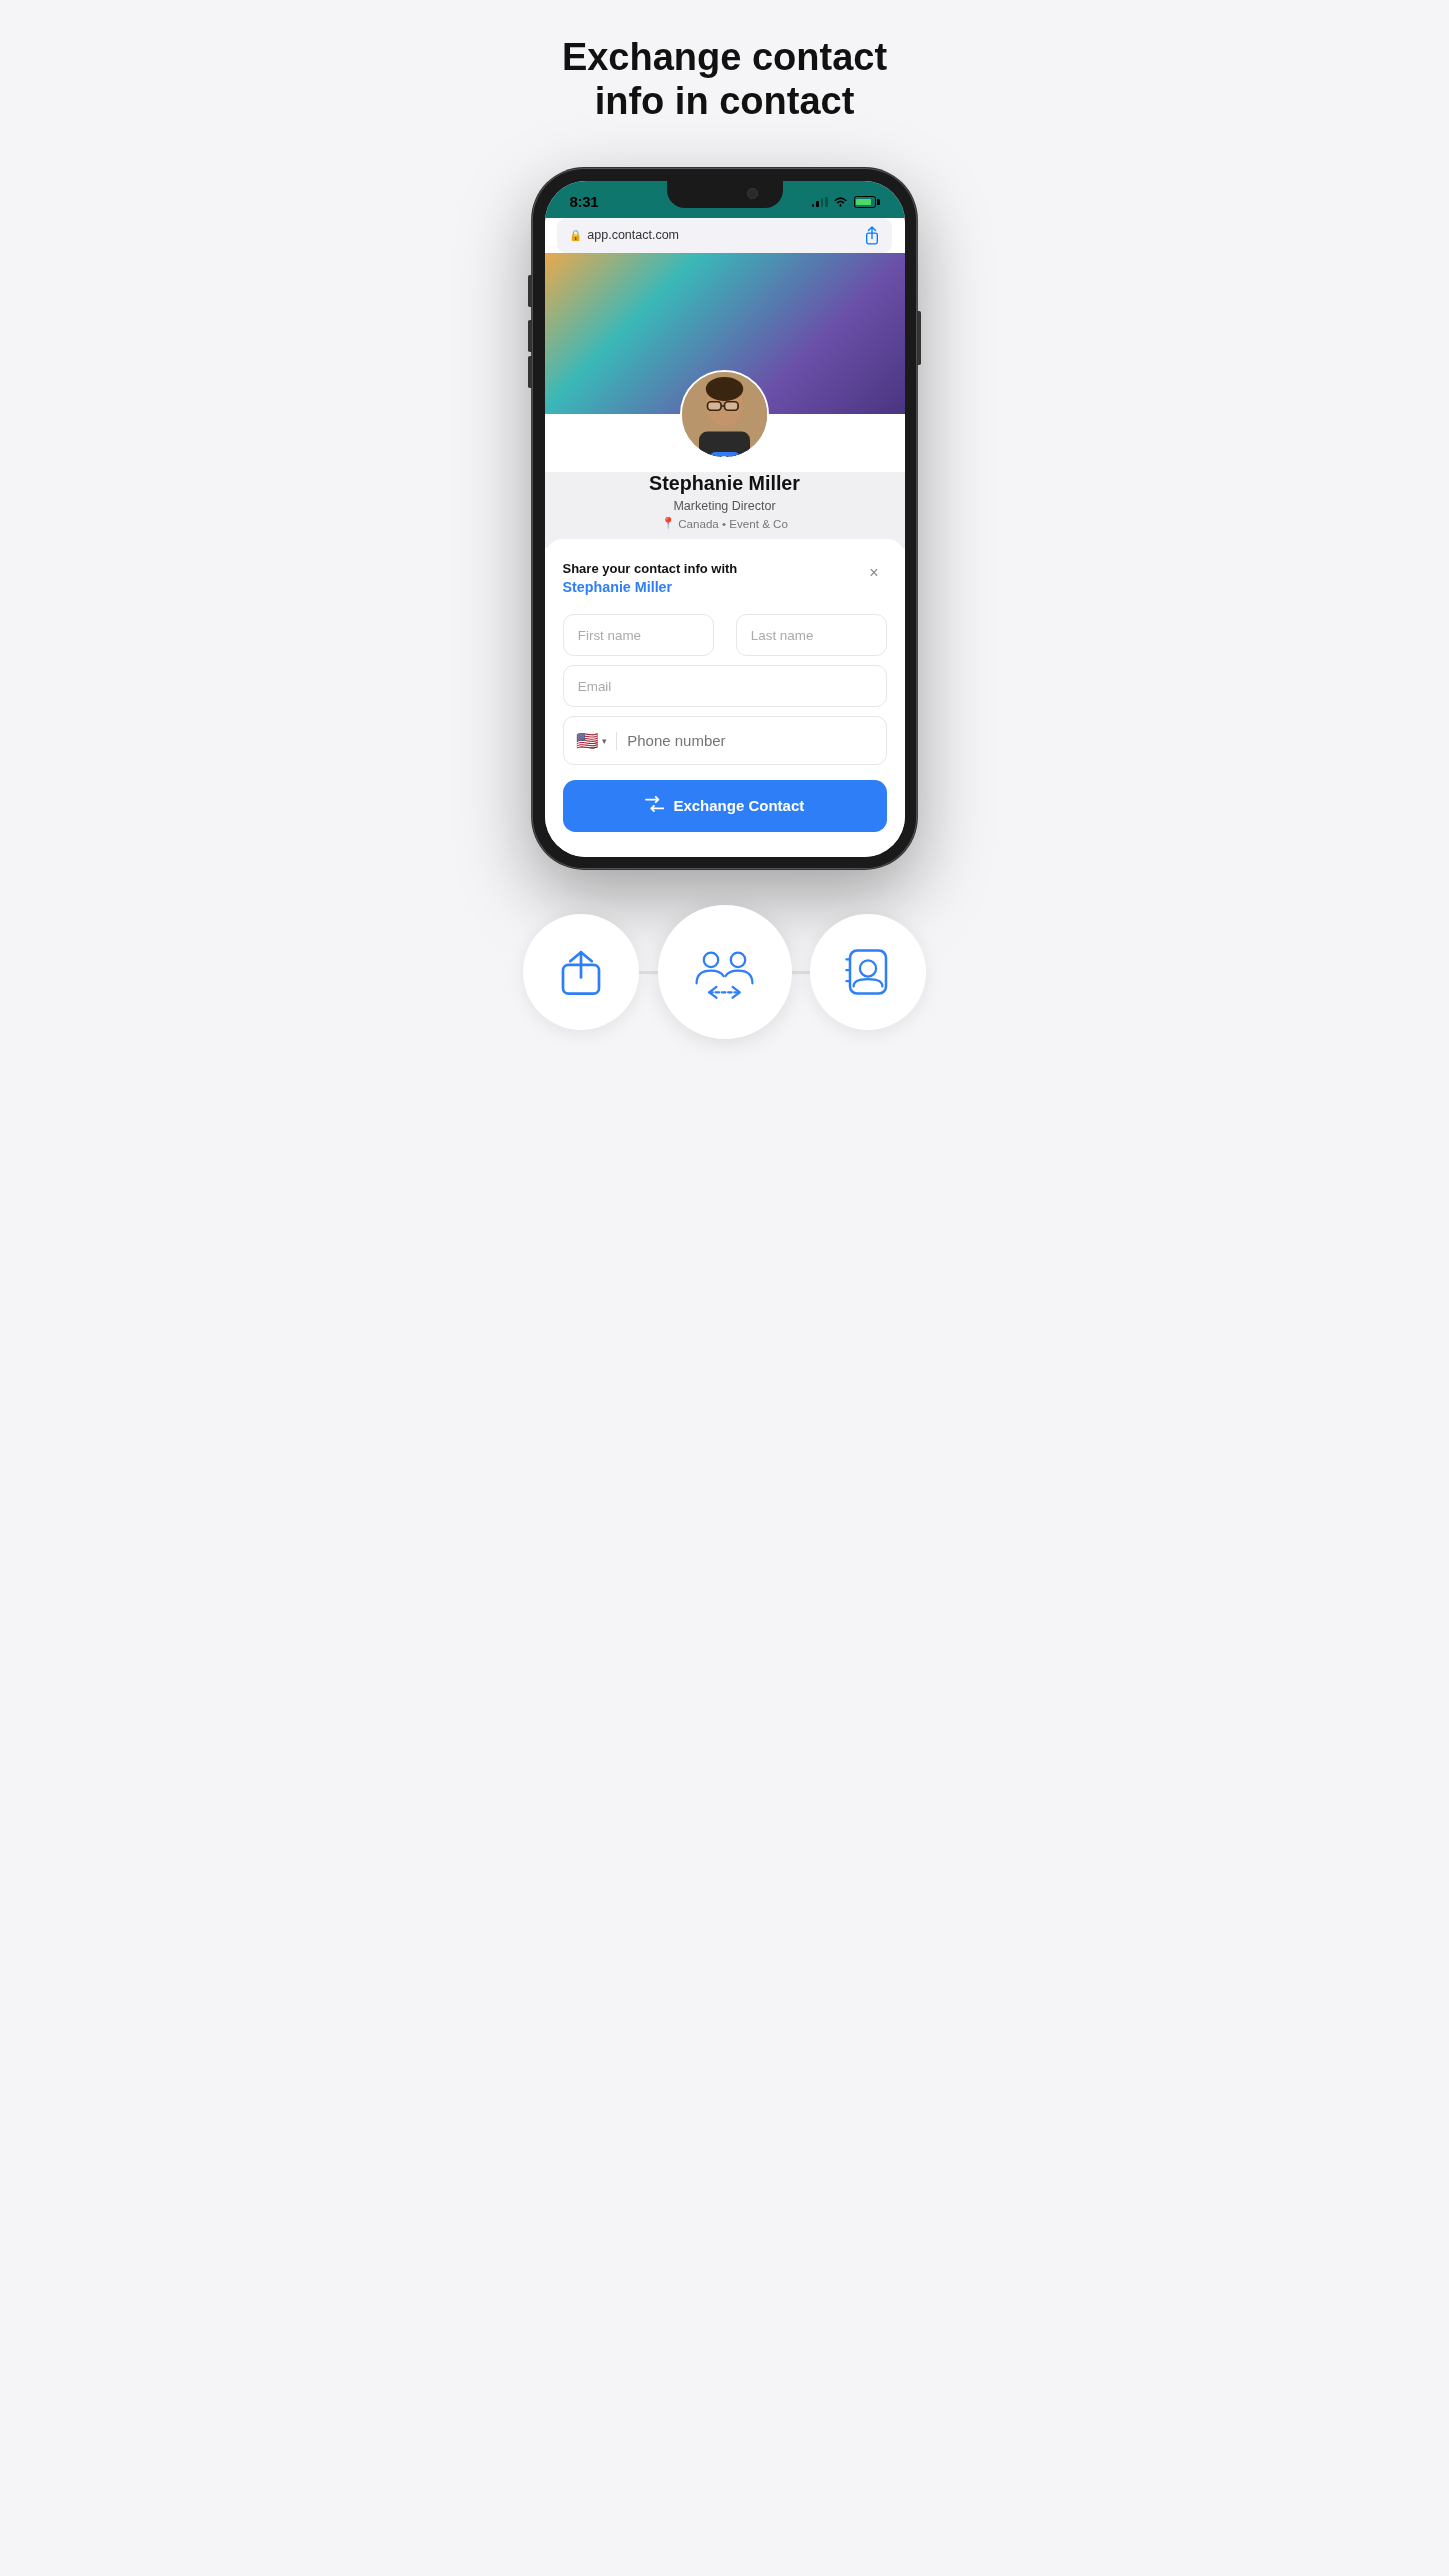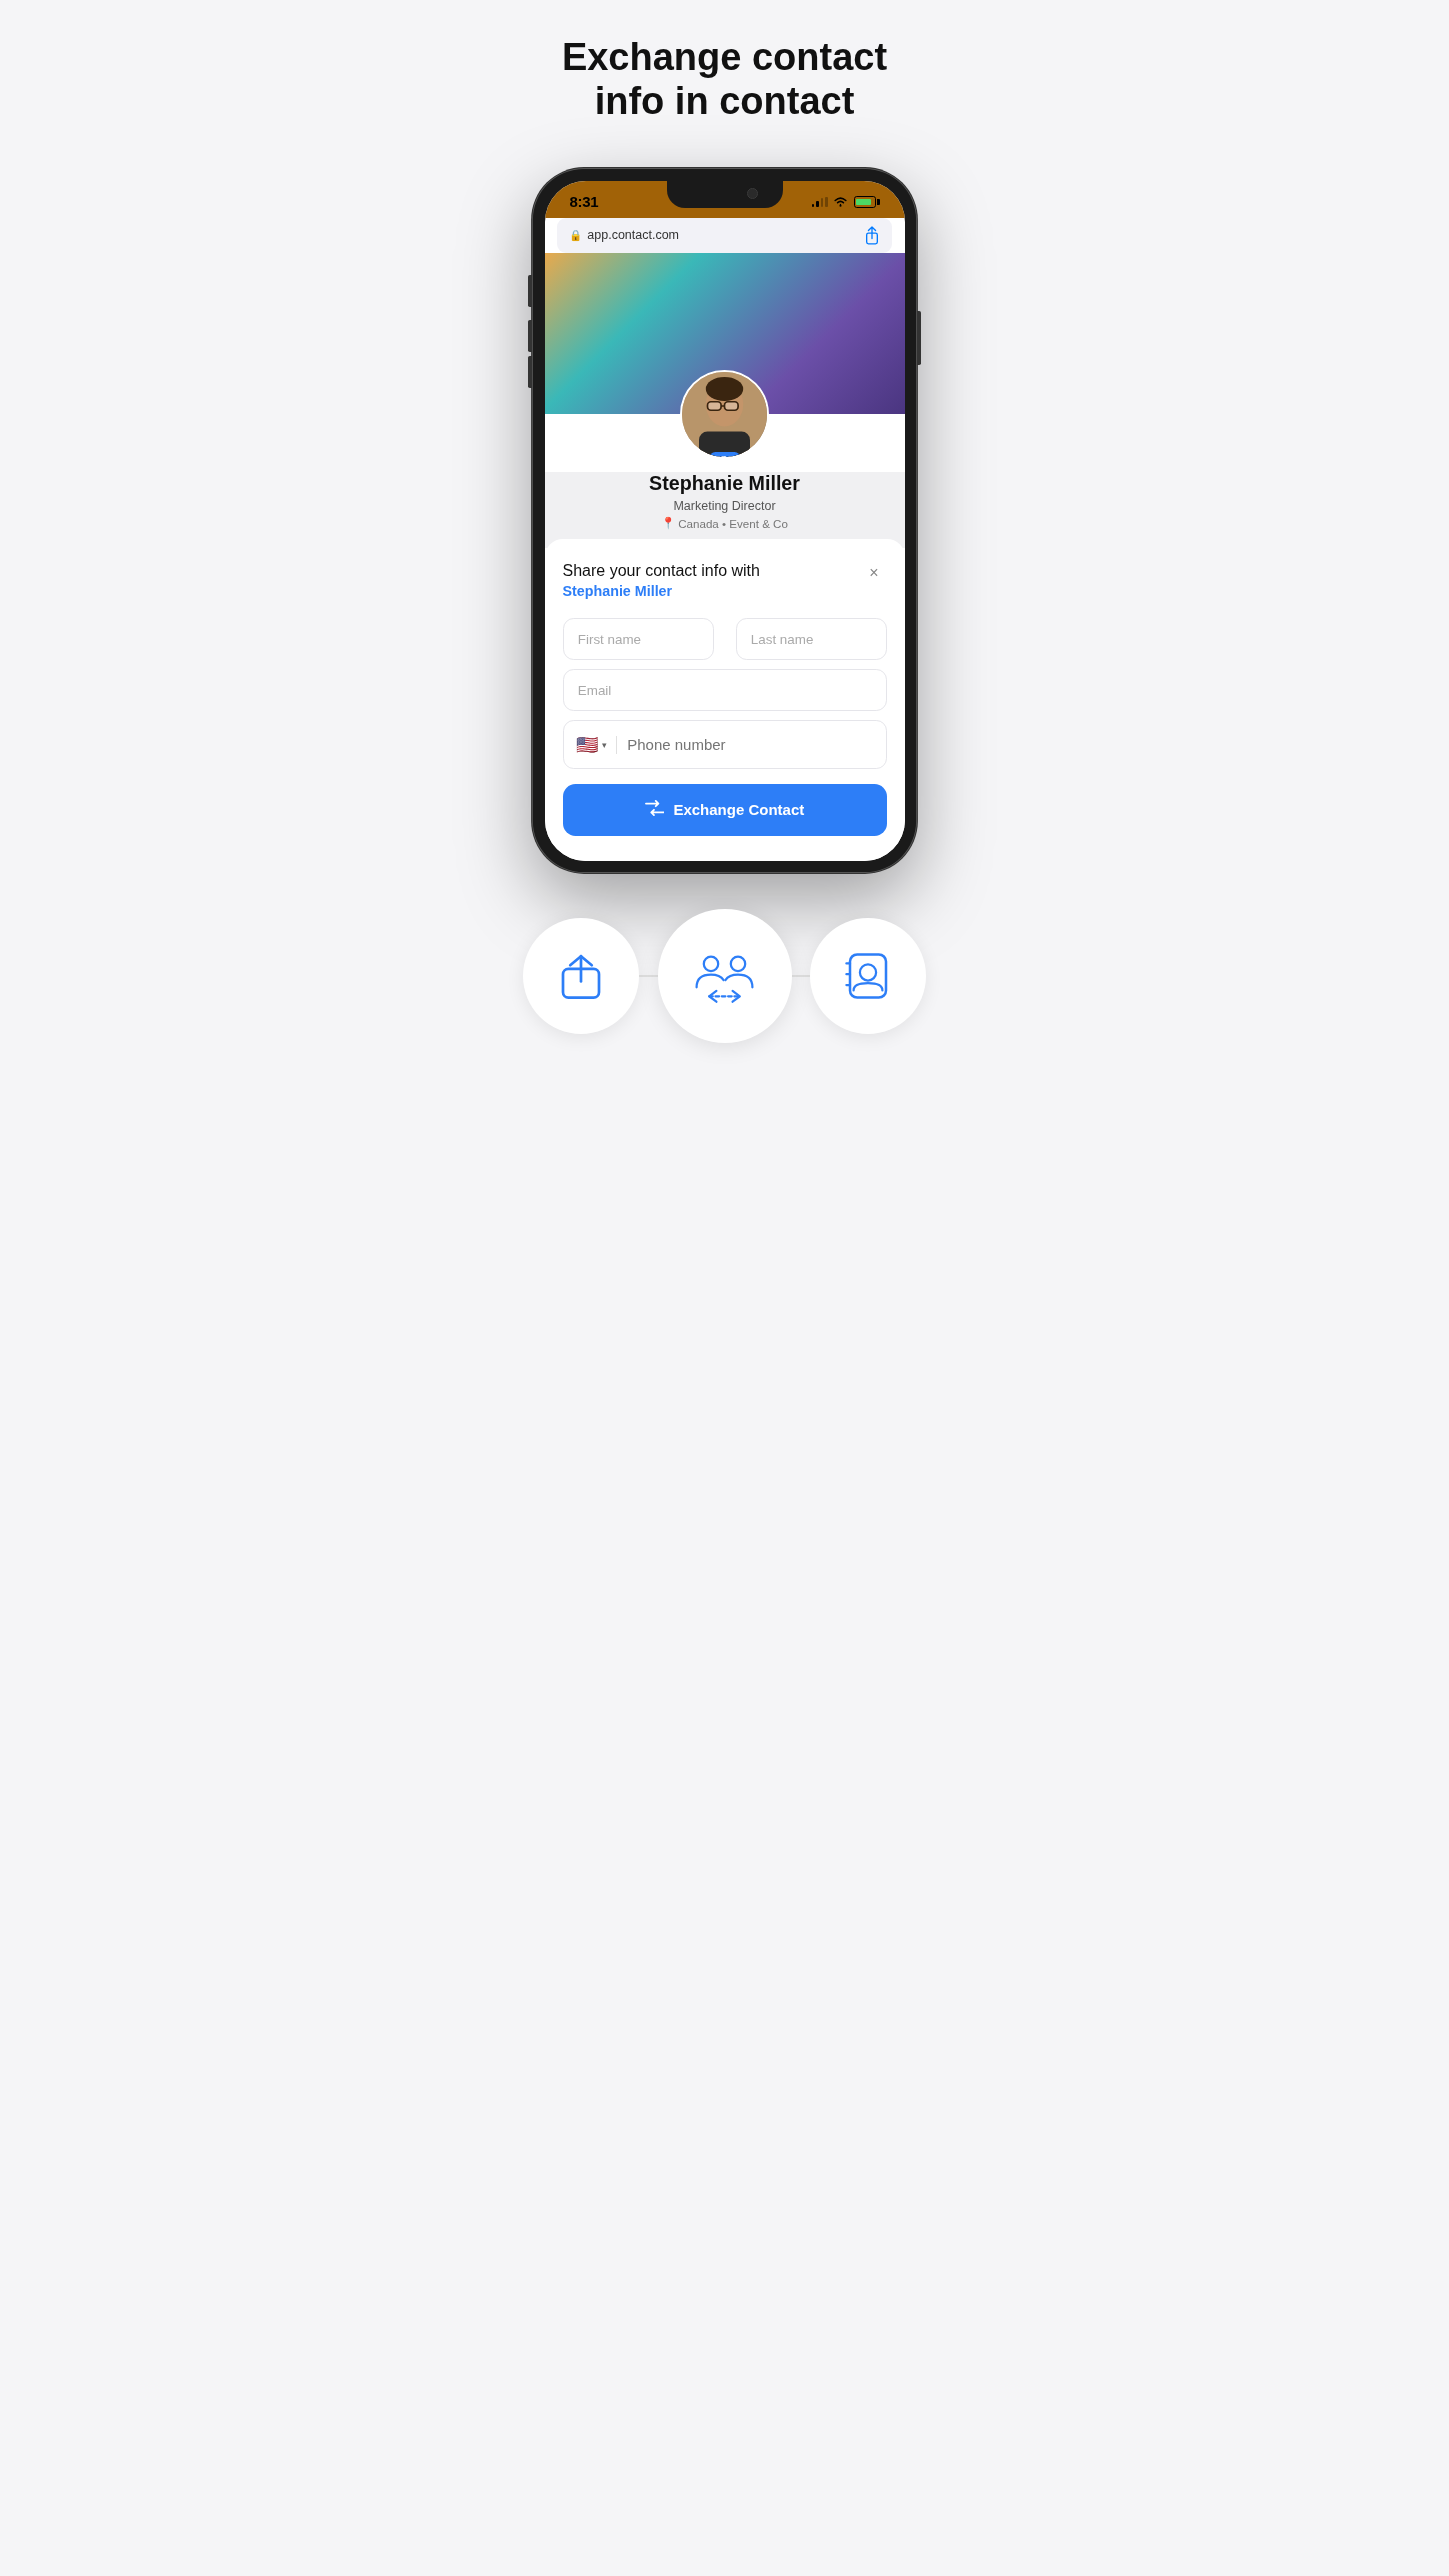--- a/index.html
+++ b/index.html
@@ -62,21 +62,21 @@
 
     .phone-screen {
       background: #fff;
       border-radius: 41px;
       overflow: hidden;
       position: relative;
     }
 
     
     .status-bar {
-      background: #a16207;
+      background: #0f766e;
       display: flex;
       align-items: center;
       justify-content: space-between;
       padding: 12.5px 25px 7.2px;
       position: relative;
     }
 
     .status-time {
       font-size: 15px;
       font-weight: 700;
@@ -277,22 +277,22 @@
     }
 
     .modal-header {
       display: flex;
       justify-content: space-between;
       align-items: flex-start;
       margin-bottom: 18px;
     }
 
     .modal-title {
-      font-size: 16px;
-      font-weight: 400;
+      font-size: 13px;
+      font-weight: 700;
       color: #111;
       line-height: 1.3;
     }
 
     .modal-subtitle {
       font-size: 14.3px;
       font-weight: 600;
       color: #2d7ef7;
       line-height: 1.3;
     }

